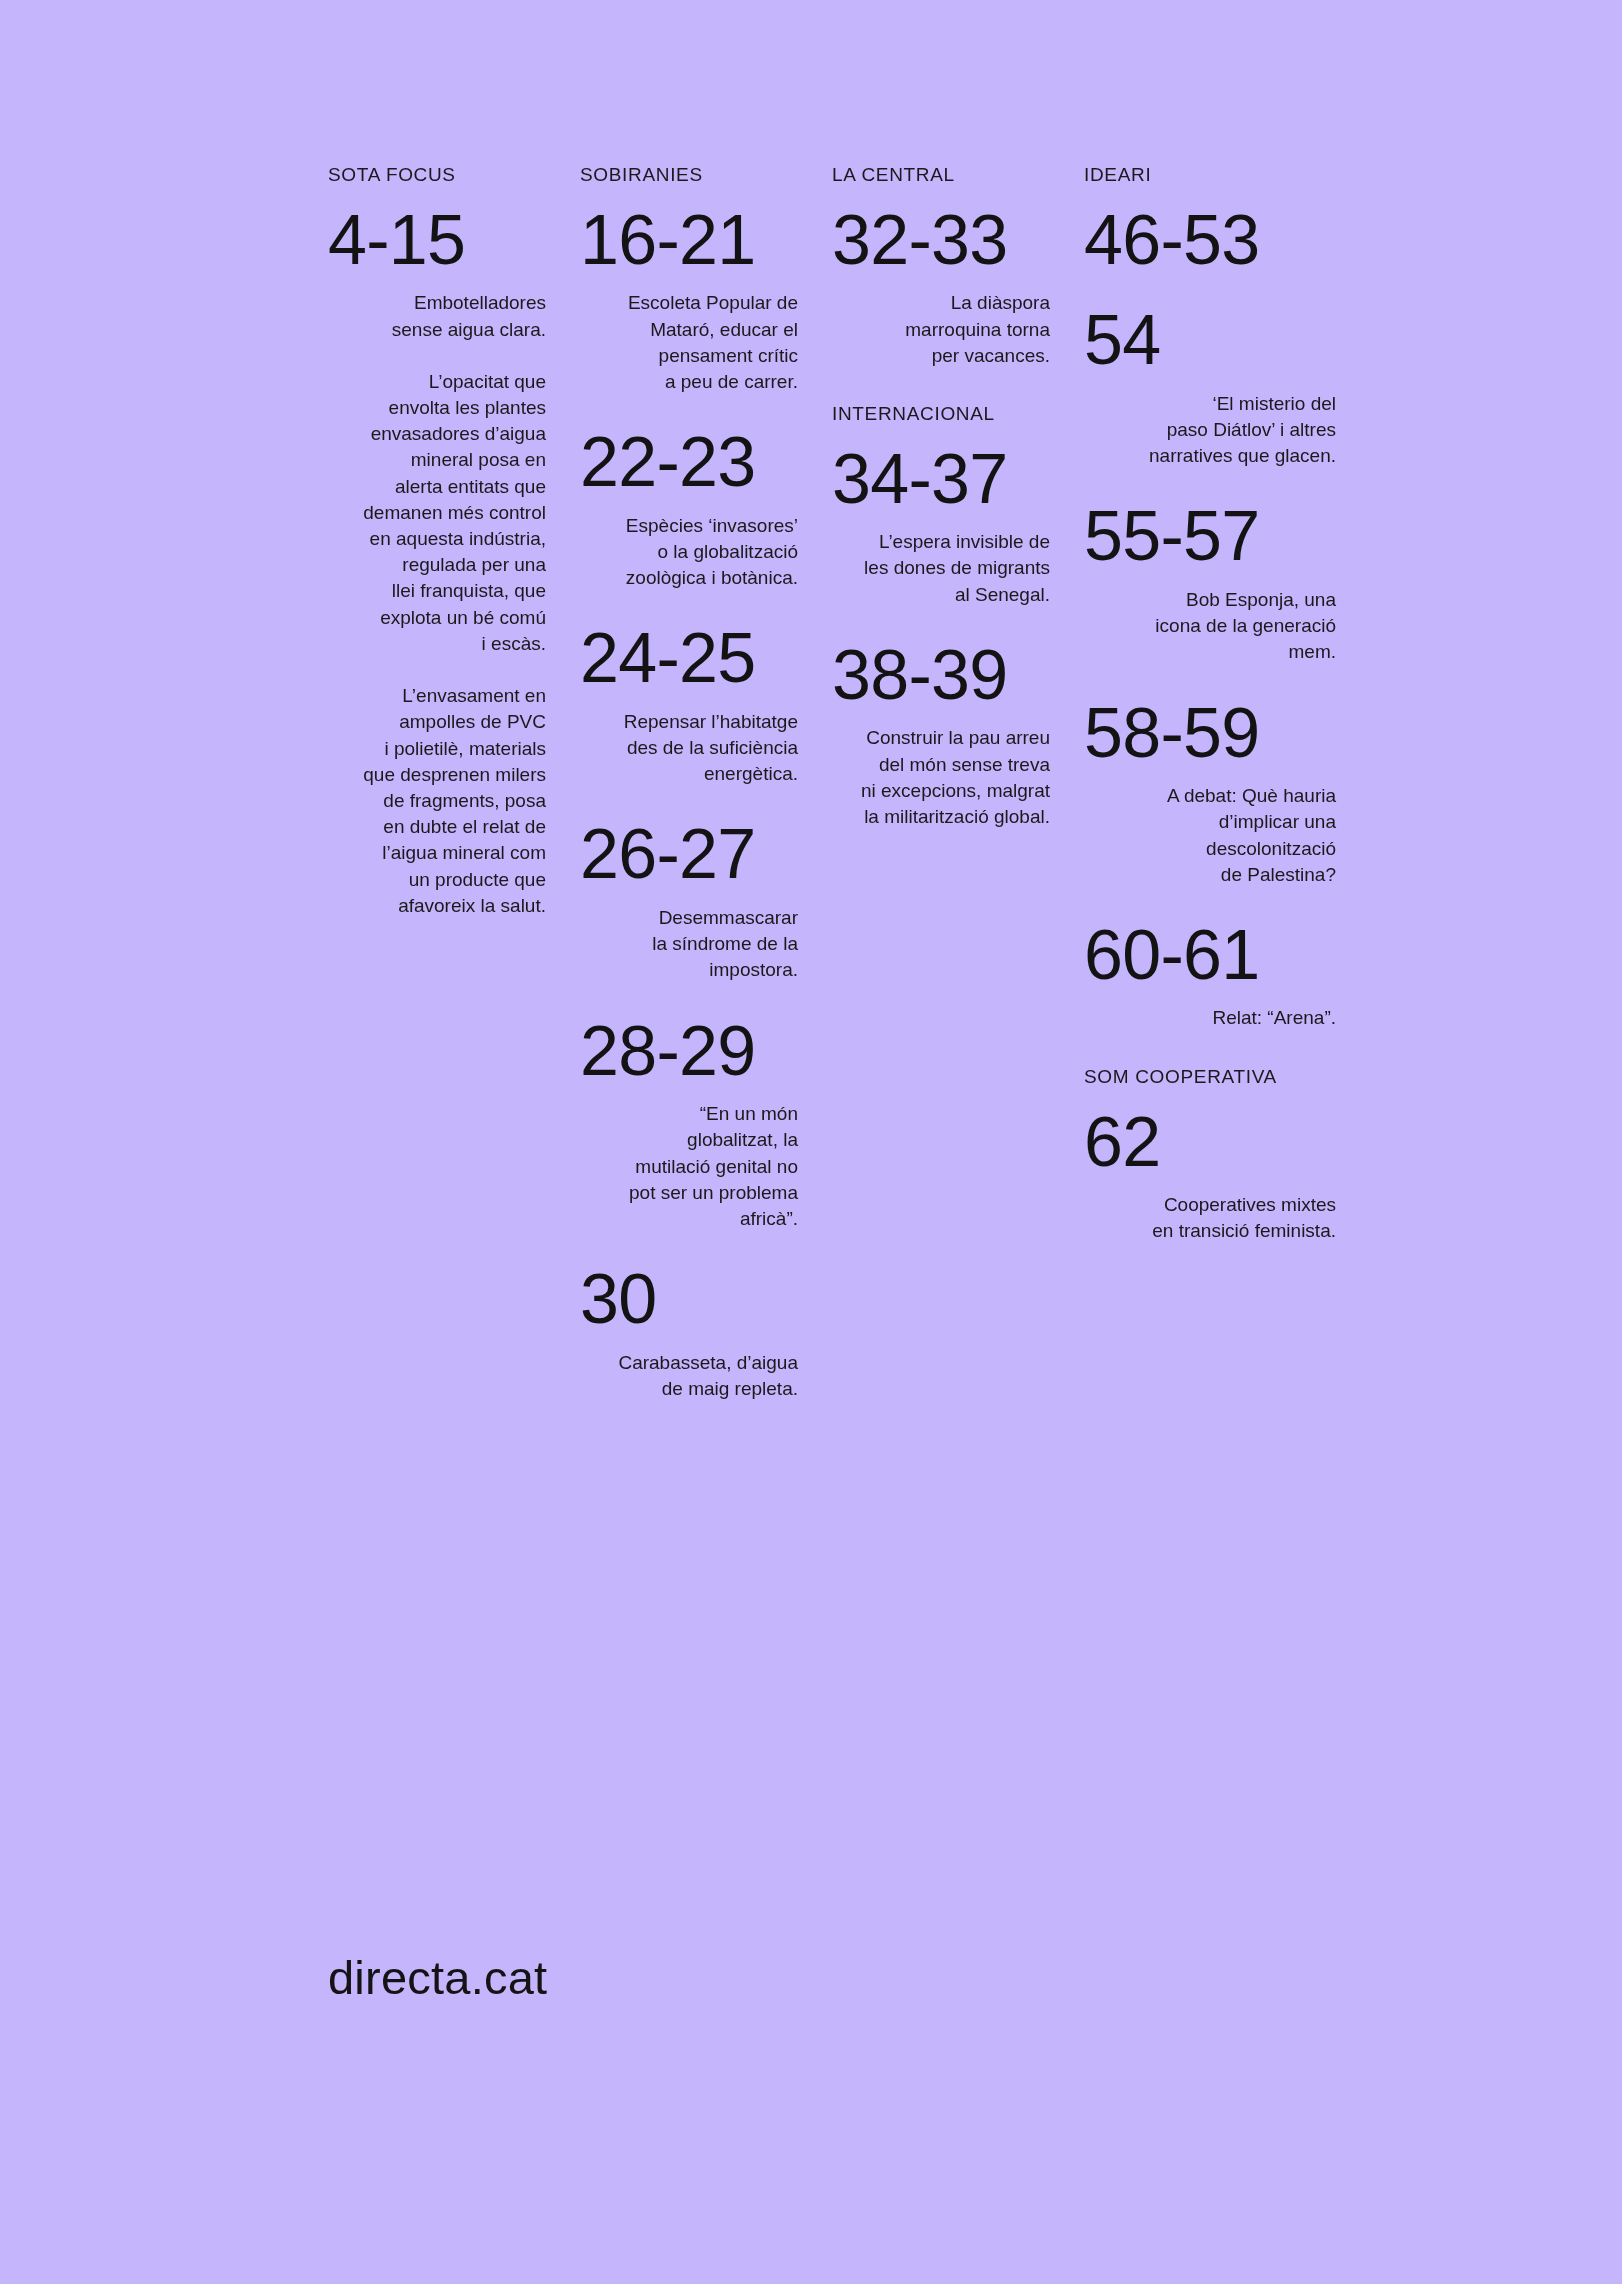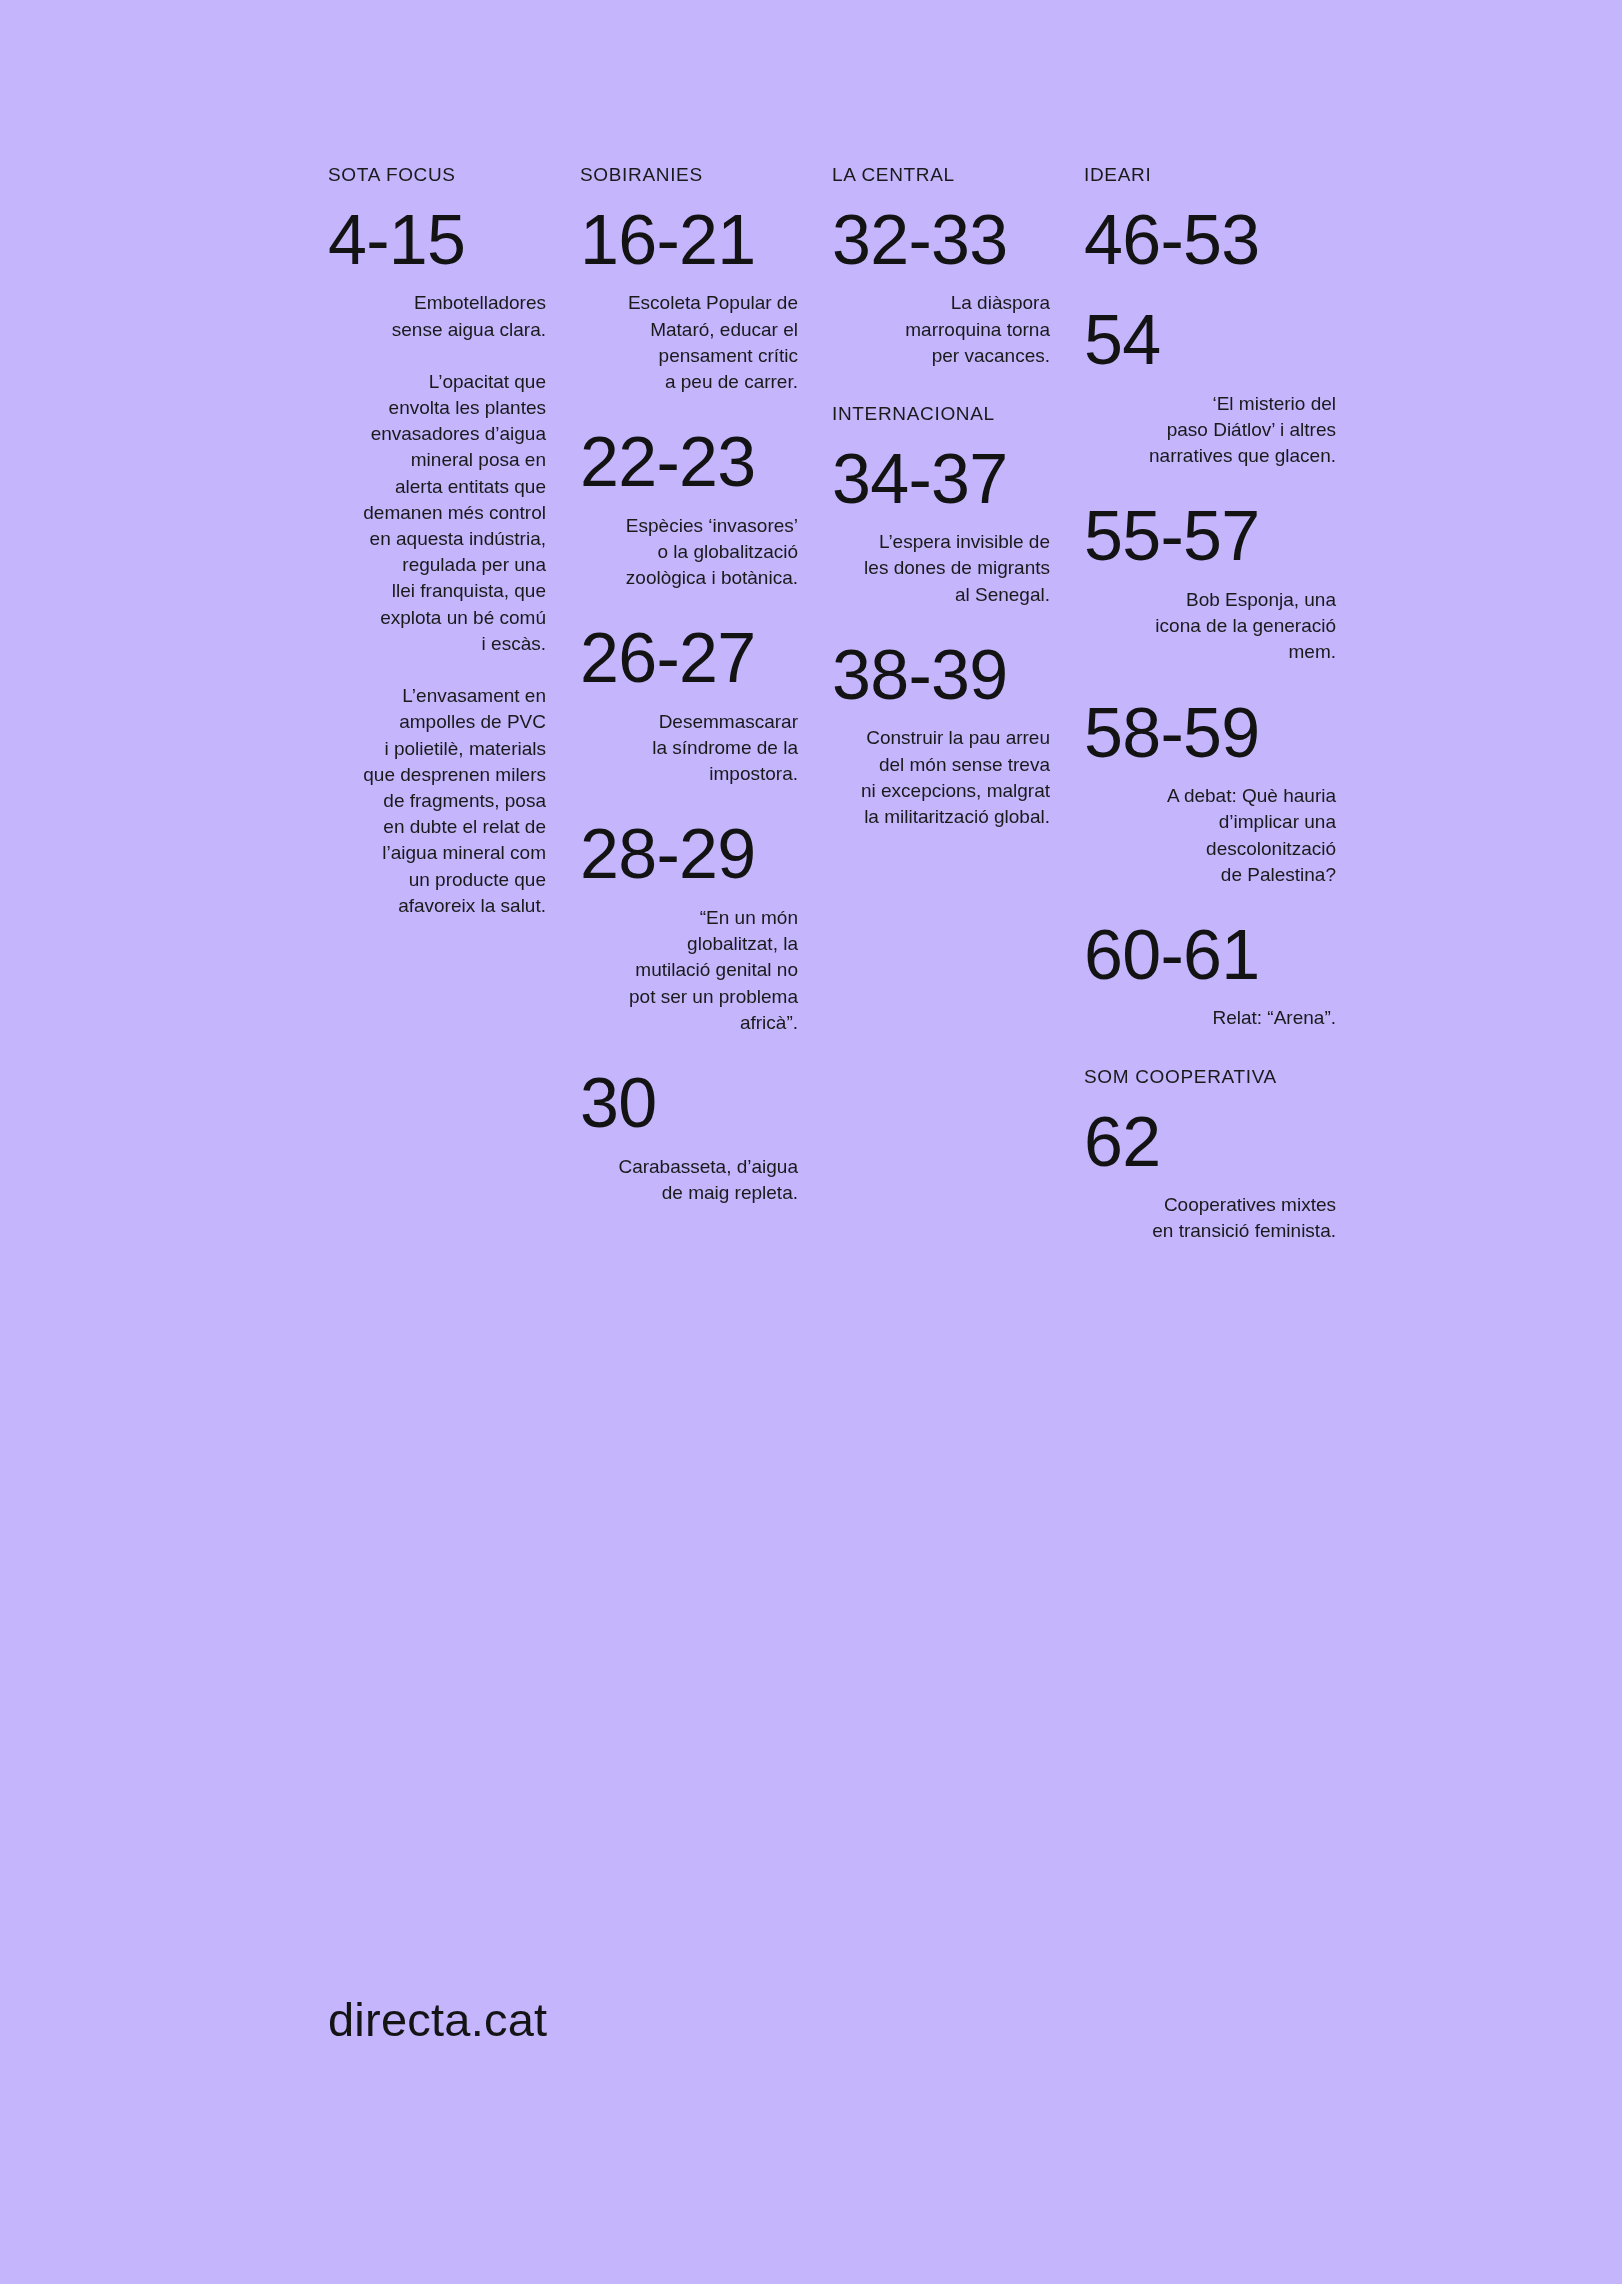--- a/index.html
+++ b/index.html
@@ -75,21 +75,21 @@
   }
   .entry-text + .entry-text {
     margin-top: 26px;
   }
   .deck {
     margin-top: 26px;
   }
   .footer-brand {
     position: absolute;
     left: 328px;
-    top: 1992px;
+    top: 1950px;
     font-size: 47px;
     font-weight: 300;
     letter-spacing: 0.005em;
     color: #141414;
     font-family: "Liberation Sans", sans-serif;
   }
 </style>
 </head>
 <body>
 
@@ -135,20 +135,26 @@
 pensament crític
 a peu de carrer.</div>
       </div>
       <div class="entry">
         <div class="entry-number">22-23</div>
         <div class="entry-text">Espècies ‘invasores’
 o la globalització
 zoològica i botànica.</div>
       </div>
       <div class="entry">
+        <div class="entry-number">24-25</div>
+        <div class="entry-text">Repensar l’habitatge
+des de la suficiència
+energètica.</div>
+      </div>
+      <div class="entry">
         <div class="entry-number">26-27</div>
         <div class="entry-text">Desemmascarar
 la síndrome de la
 impostora.</div>
       </div>
       <div class="entry">
         <div class="entry-number">28-29</div>
         <div class="entry-text">“En un món
 globalitzat, la
 mutilació genital no

